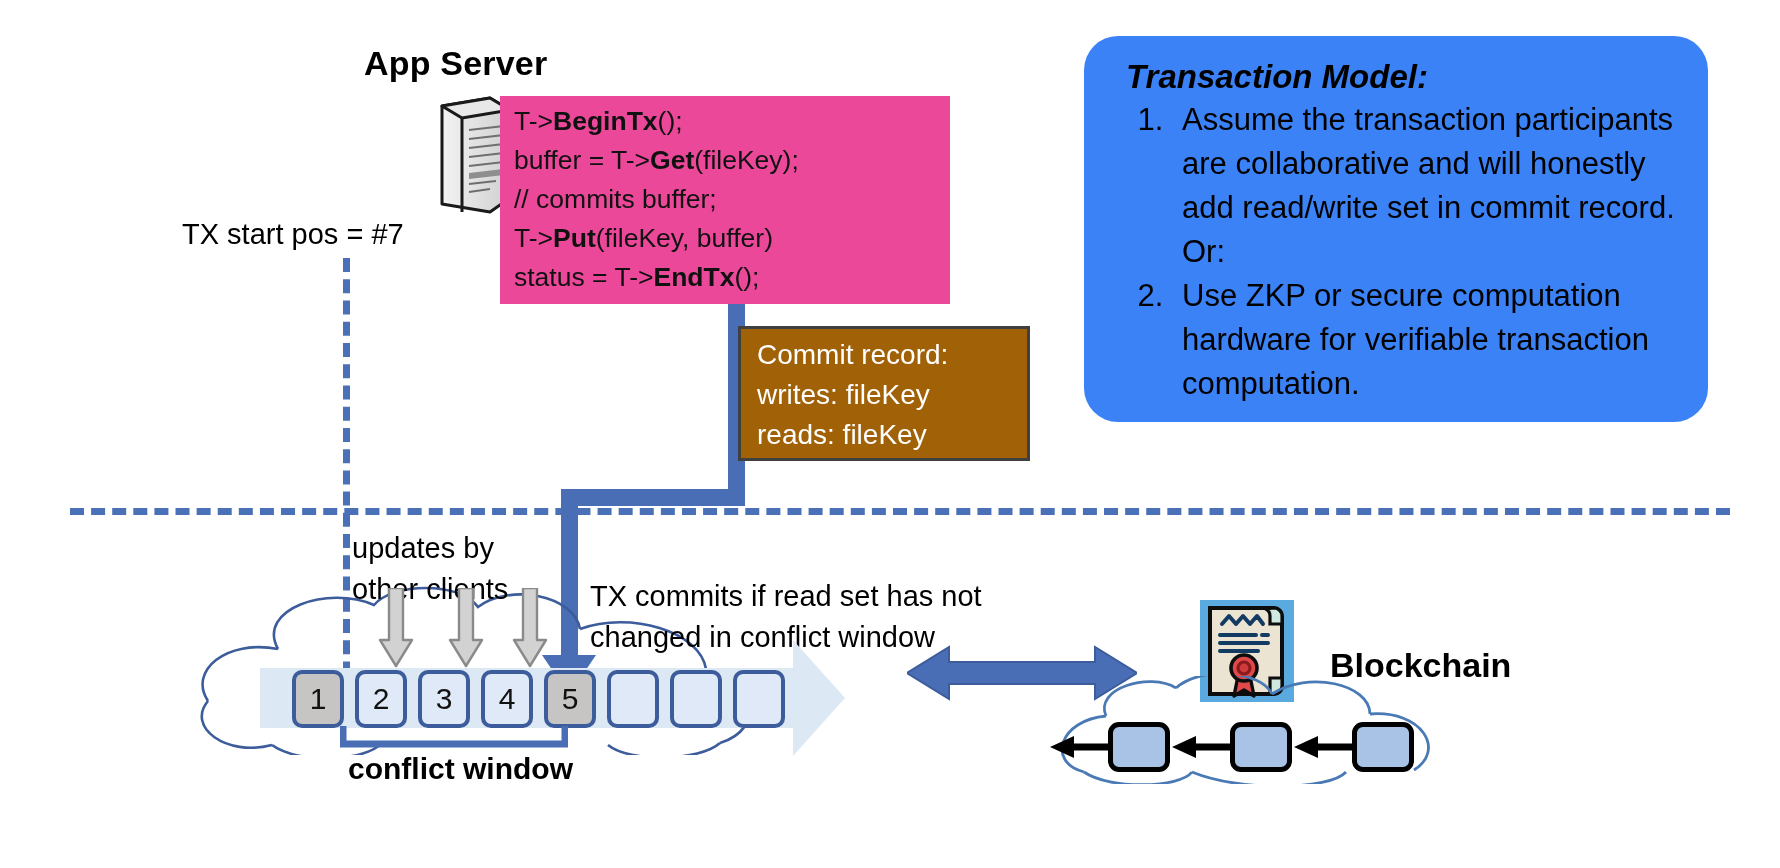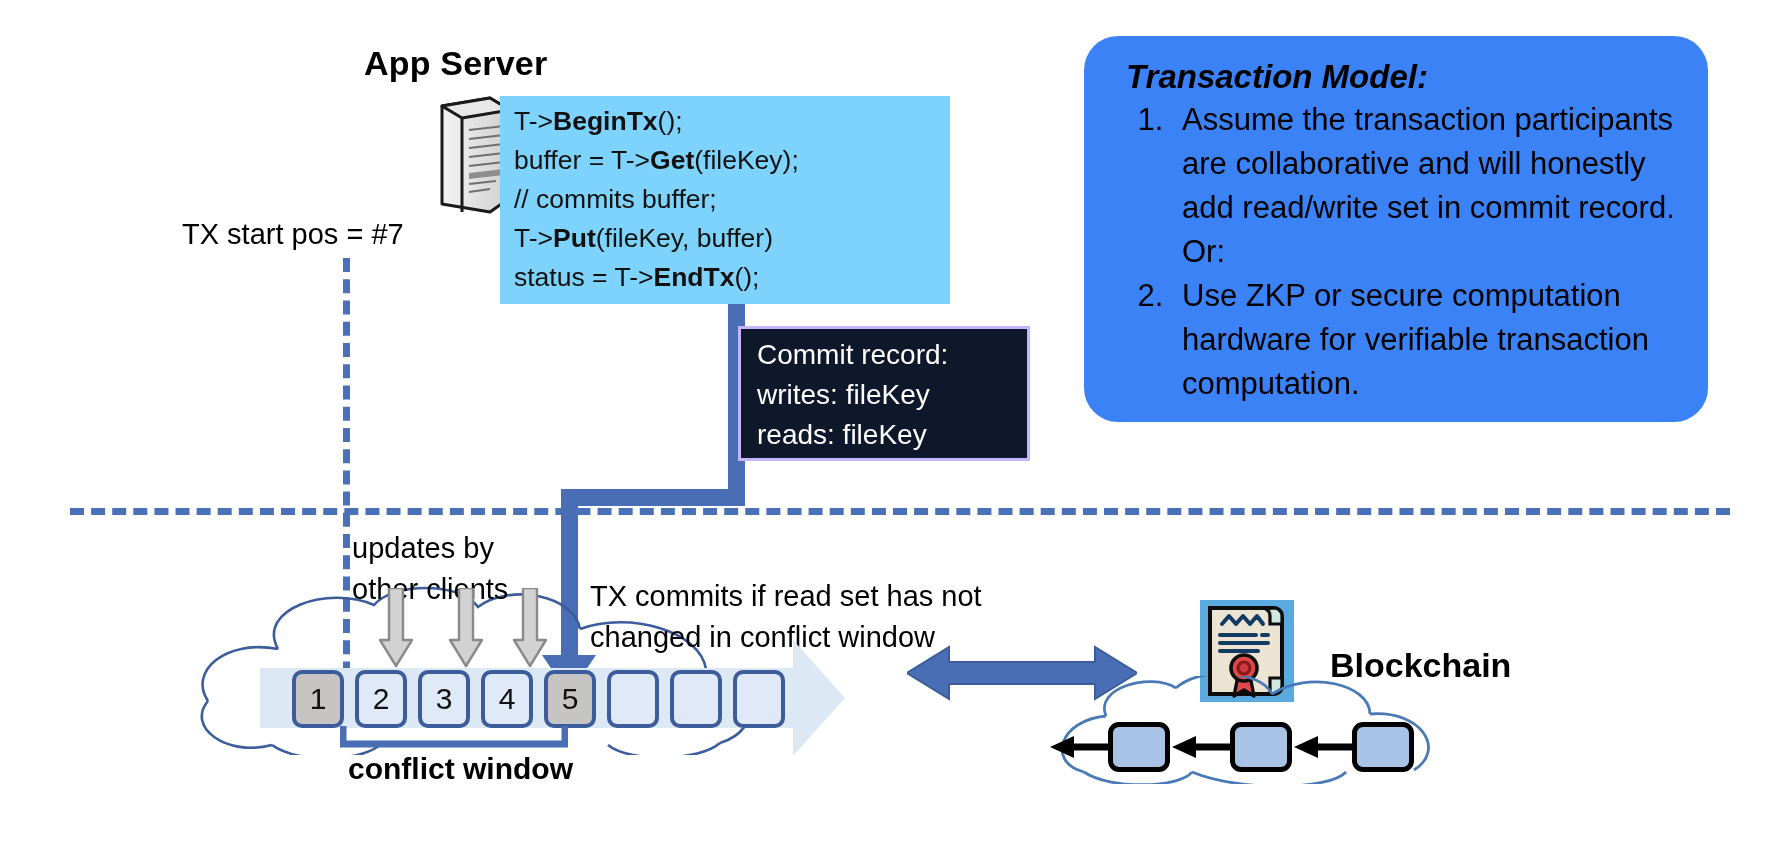--- a/index.html
+++ b/index.html
@@ -30,21 +30,21 @@
     white-space: nowrap;
   }
 
   
   #server-icon { left: 432px; top: 96px; width: 86px; height: 118px; }
 
   
   #code-block {
     left: 500px; top: 96px;
     width: 450px; height: 208px;
-    background: #7dd3fc;
+    background: #ec4899;
     box-sizing: border-box;
     padding: 6px 10px 0 14px;
   }
   #code-block .line {
     font-size: 26.5px;
     line-height: 39px;
     white-space: nowrap;
     color: #111;
   }
   #code-block .line b { font-weight: bold; }
@@ -67,22 +67,22 @@
   #divider-line {
     left: 70px; top: 508px;
     width: 1660px; height: 0;
     border-top: 7px dashed #4a71b8;
   }
 
   
   #commit-record {
     left: 738px; top: 326px;
     width: 292px; height: 135px;
-    background: #0f172a;
-    border: 3px solid #c4b5fd;
+    background: #a16207;
+    border: 3px solid #404040;
     box-sizing: border-box;
     padding: 6px 0 0 16px;
     color: #ffffff;
   }
   #commit-record .line {
     font-size: 28px;
     line-height: 40px;
     white-space: nowrap;
   }
 

